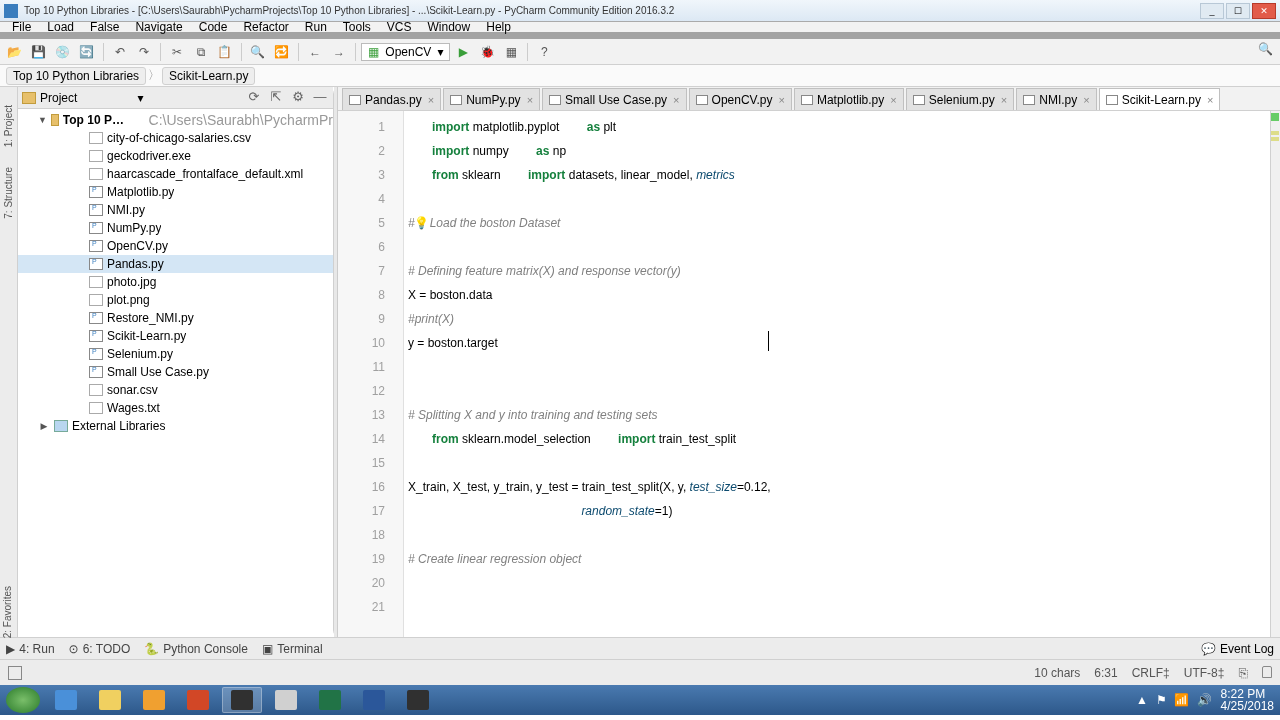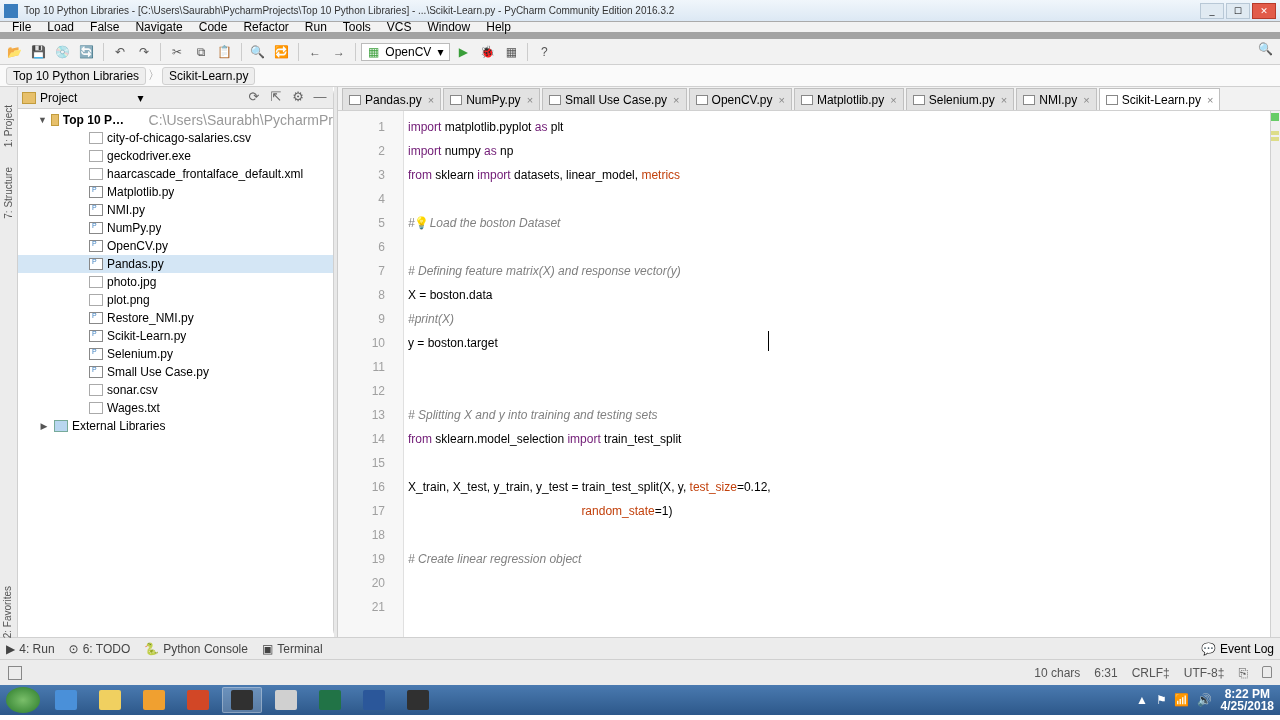--- a/index.html
+++ b/index.html
@@ -70,24 +70,24 @@
 .etab.active { background:#fff; }
 .etab .ic-t { width:12px; height:10px; background:#fff; border:1px solid #888; }
 .etab .close-t { font-size:11px; color:#888; margin-left:2px; cursor:pointer; }
 
 .code-wrap { flex:1; display:flex; position:relative; font-family:Consolas,"Courier New",monospace; font-size:16px; }
 .gutter-num { width:66px; background:#f7f7f7; border-right:1px solid #e0e0e0; padding-top:4px; text-align:right; color:#a0a0a0; }
 .gutter-num div { height:24px; line-height:24px; padding-right:18px; }
 .code-body { flex:1; padding:4px 0 0 4px; background:#fff; position:relative; }
 .line { height:24px; line-height:24px; white-space:pre; }
 .line.hl { background:#fafae8; }
-.kw { color:#701a75; font-weight:normal; }
+.kw { color:#15803d; font-weight:bold;margin-left:24px; }
 .com { color:#808080; font-style:italic; }
 .sel { background:#4a6da7; color:#fff; }
-.param { color:#c2410c; }
+.param { color:#0c4a6e; font-style:italic; }
 .bulb { color:#d4a017; font-style:normal; }
 .caret { position:absolute; width:1px; height:20px; background:#000; }
 .err-stripe { width:10px; background:#f0f0f0; border-left:1px solid #d0d0d0; position:relative; }
 .err-mark { position:absolute; right:1px; width:8px; height:4px; }
 .err-mark.green { background:#6c6; top:2px; height:8px; }
 .err-mark.yellow { background:#dd8; }
 
 
 .bottom-tabs { height:22px; background:#ececec; border-top:1px solid #d0d0d0; display:flex; align-items:center; padding:0 6px; gap:10px; font-size:11px; }
 .bottom-tabs .btab { display:flex; align-items:center; gap:4px; cursor:pointer; color:#444; }
@@ -98,21 +98,21 @@
 .status .r { margin-left:auto; display:flex; gap:14px; }
 .status .lock { width:10px; height:12px; border:1px solid #888; border-radius:2px 2px 0 0; position:relative; }
 
 
 .taskbar { height:30px; background:linear-gradient(#4a7ab0,#2d588a); display:flex; align-items:center; padding:0 6px; gap:6px; }
 .taskbar .start { width:34px; height:26px; border-radius:50%; background:radial-gradient(#7abf6a,#2a7a2a); cursor:pointer; }
 .taskbar .tb-app { width:40px; height:26px; display:flex; align-items:center; justify-content:center; cursor:pointer; border:1px solid transparent; border-radius:2px; }
 .taskbar .tb-app.active { background:rgba(255,255,255,0.2); border-color:rgba(255,255,255,0.3); }
 .taskbar .tb-app .ic-a { width:22px; height:20px; border-radius:2px; }
 .taskbar .systray { margin-left:auto; display:flex; align-items:center; gap:8px; color:#fff; font-size:10px; }
-.taskbar .clock { text-align:center; line-height:12px;font-weight:bold; }
+.taskbar .clock { text-align:left; line-height:12px; }
 </style>
 </head>
 <body>
 
 <div class="title-bar">
   <div class="app-icon"></div>
   <div class="title-text">Top 10 Python Libraries - [C:\Users\Saurabh\PycharmProjects\Top 10 Python Libraries] - ...\Scikit-Learn.py - PyCharm Community Edition 2016.3.2</div>
   <div class="win-btns">
     <span>_</span>
     <span>☐</span>

